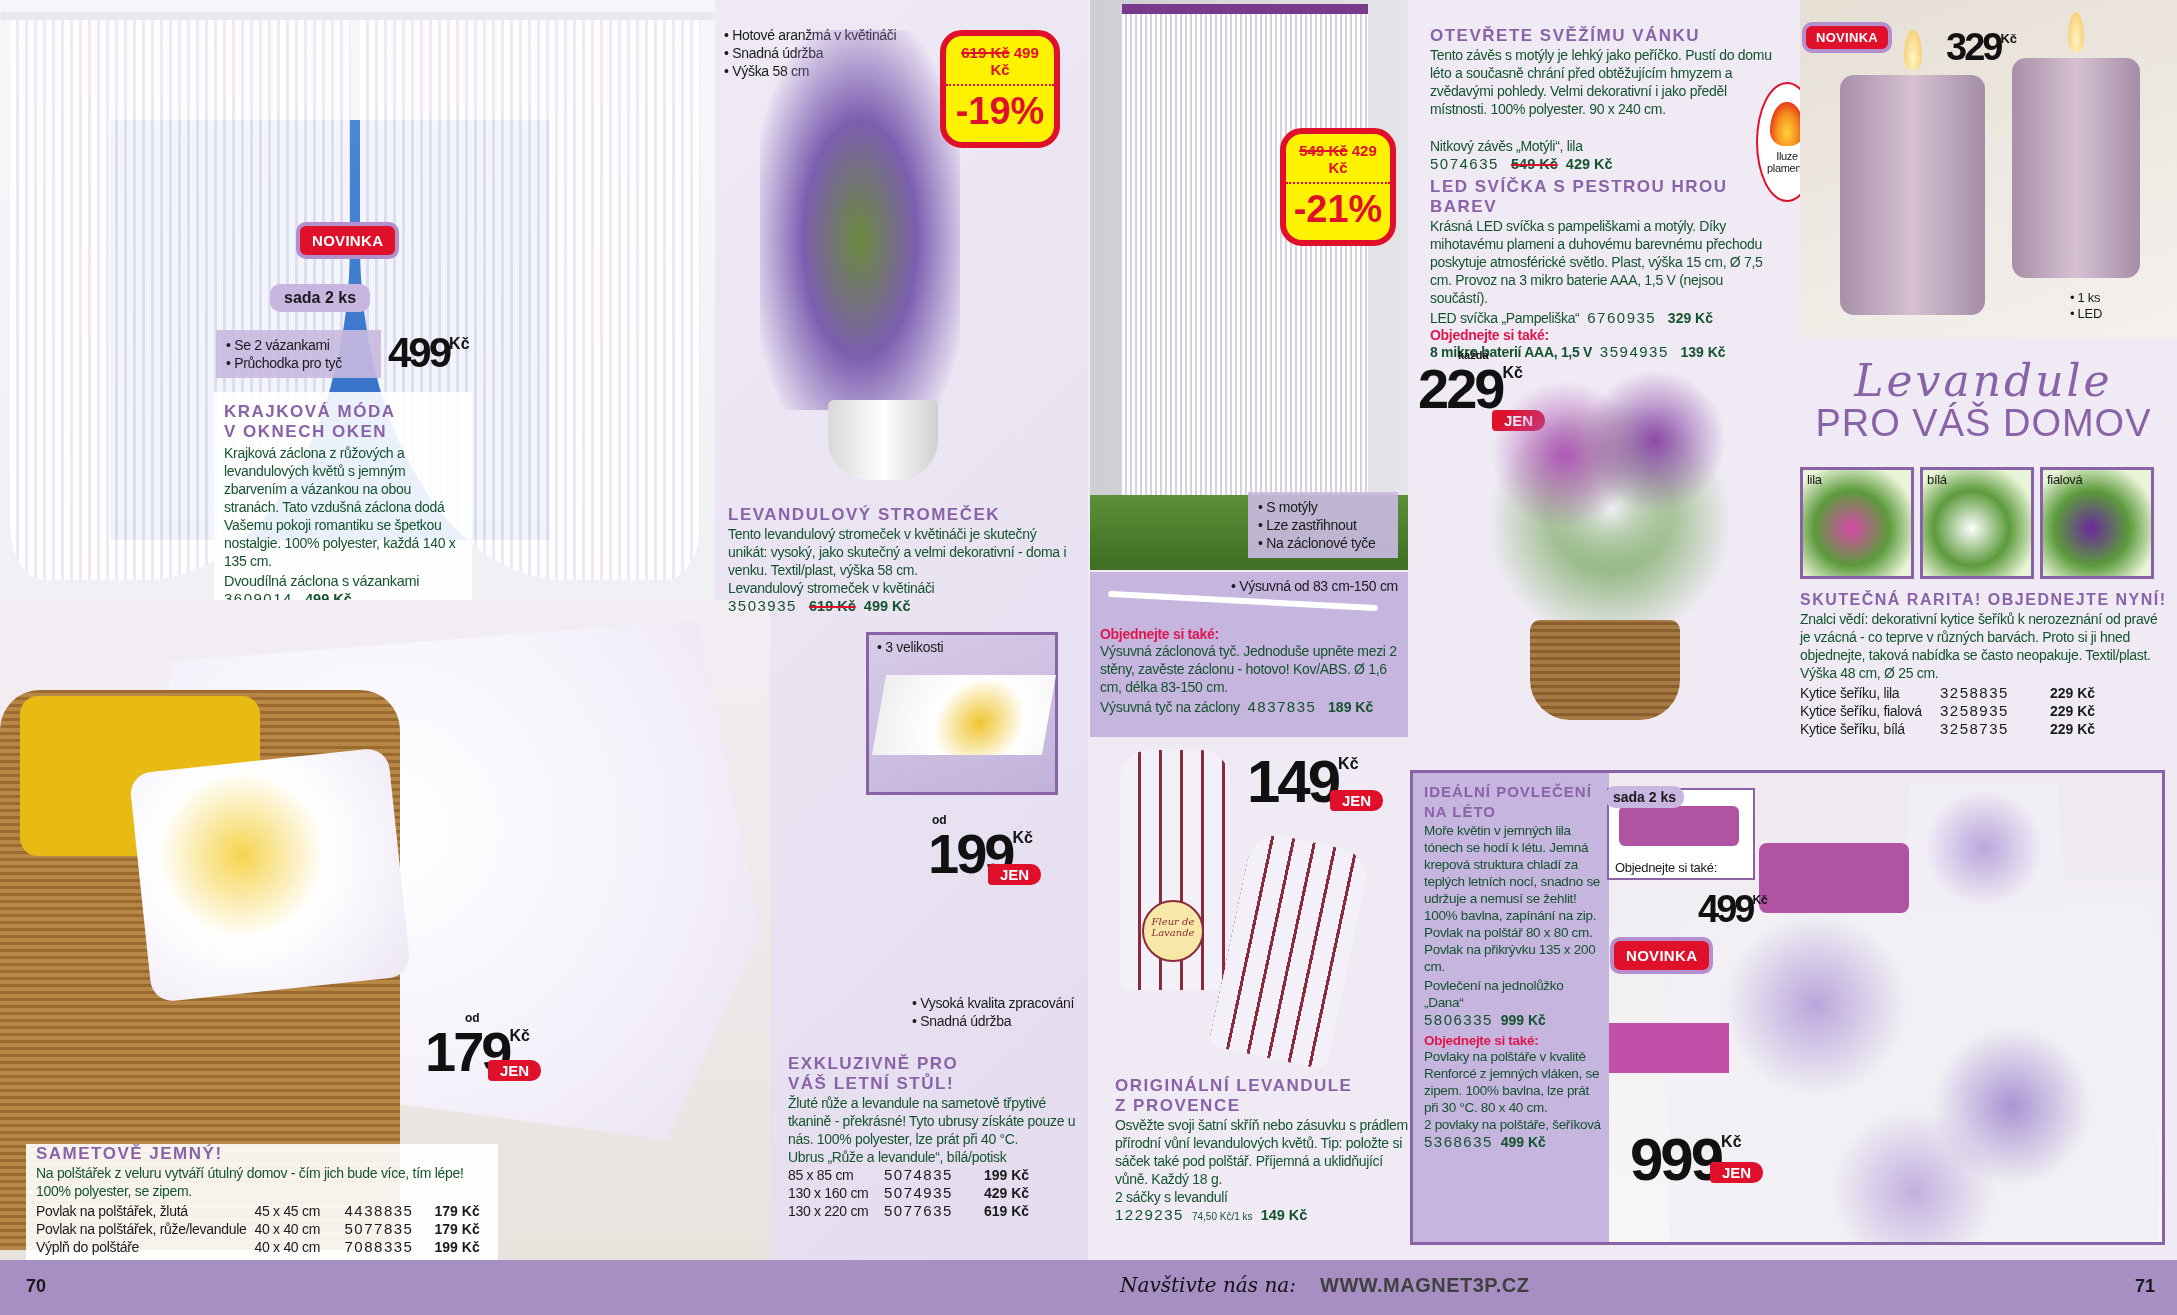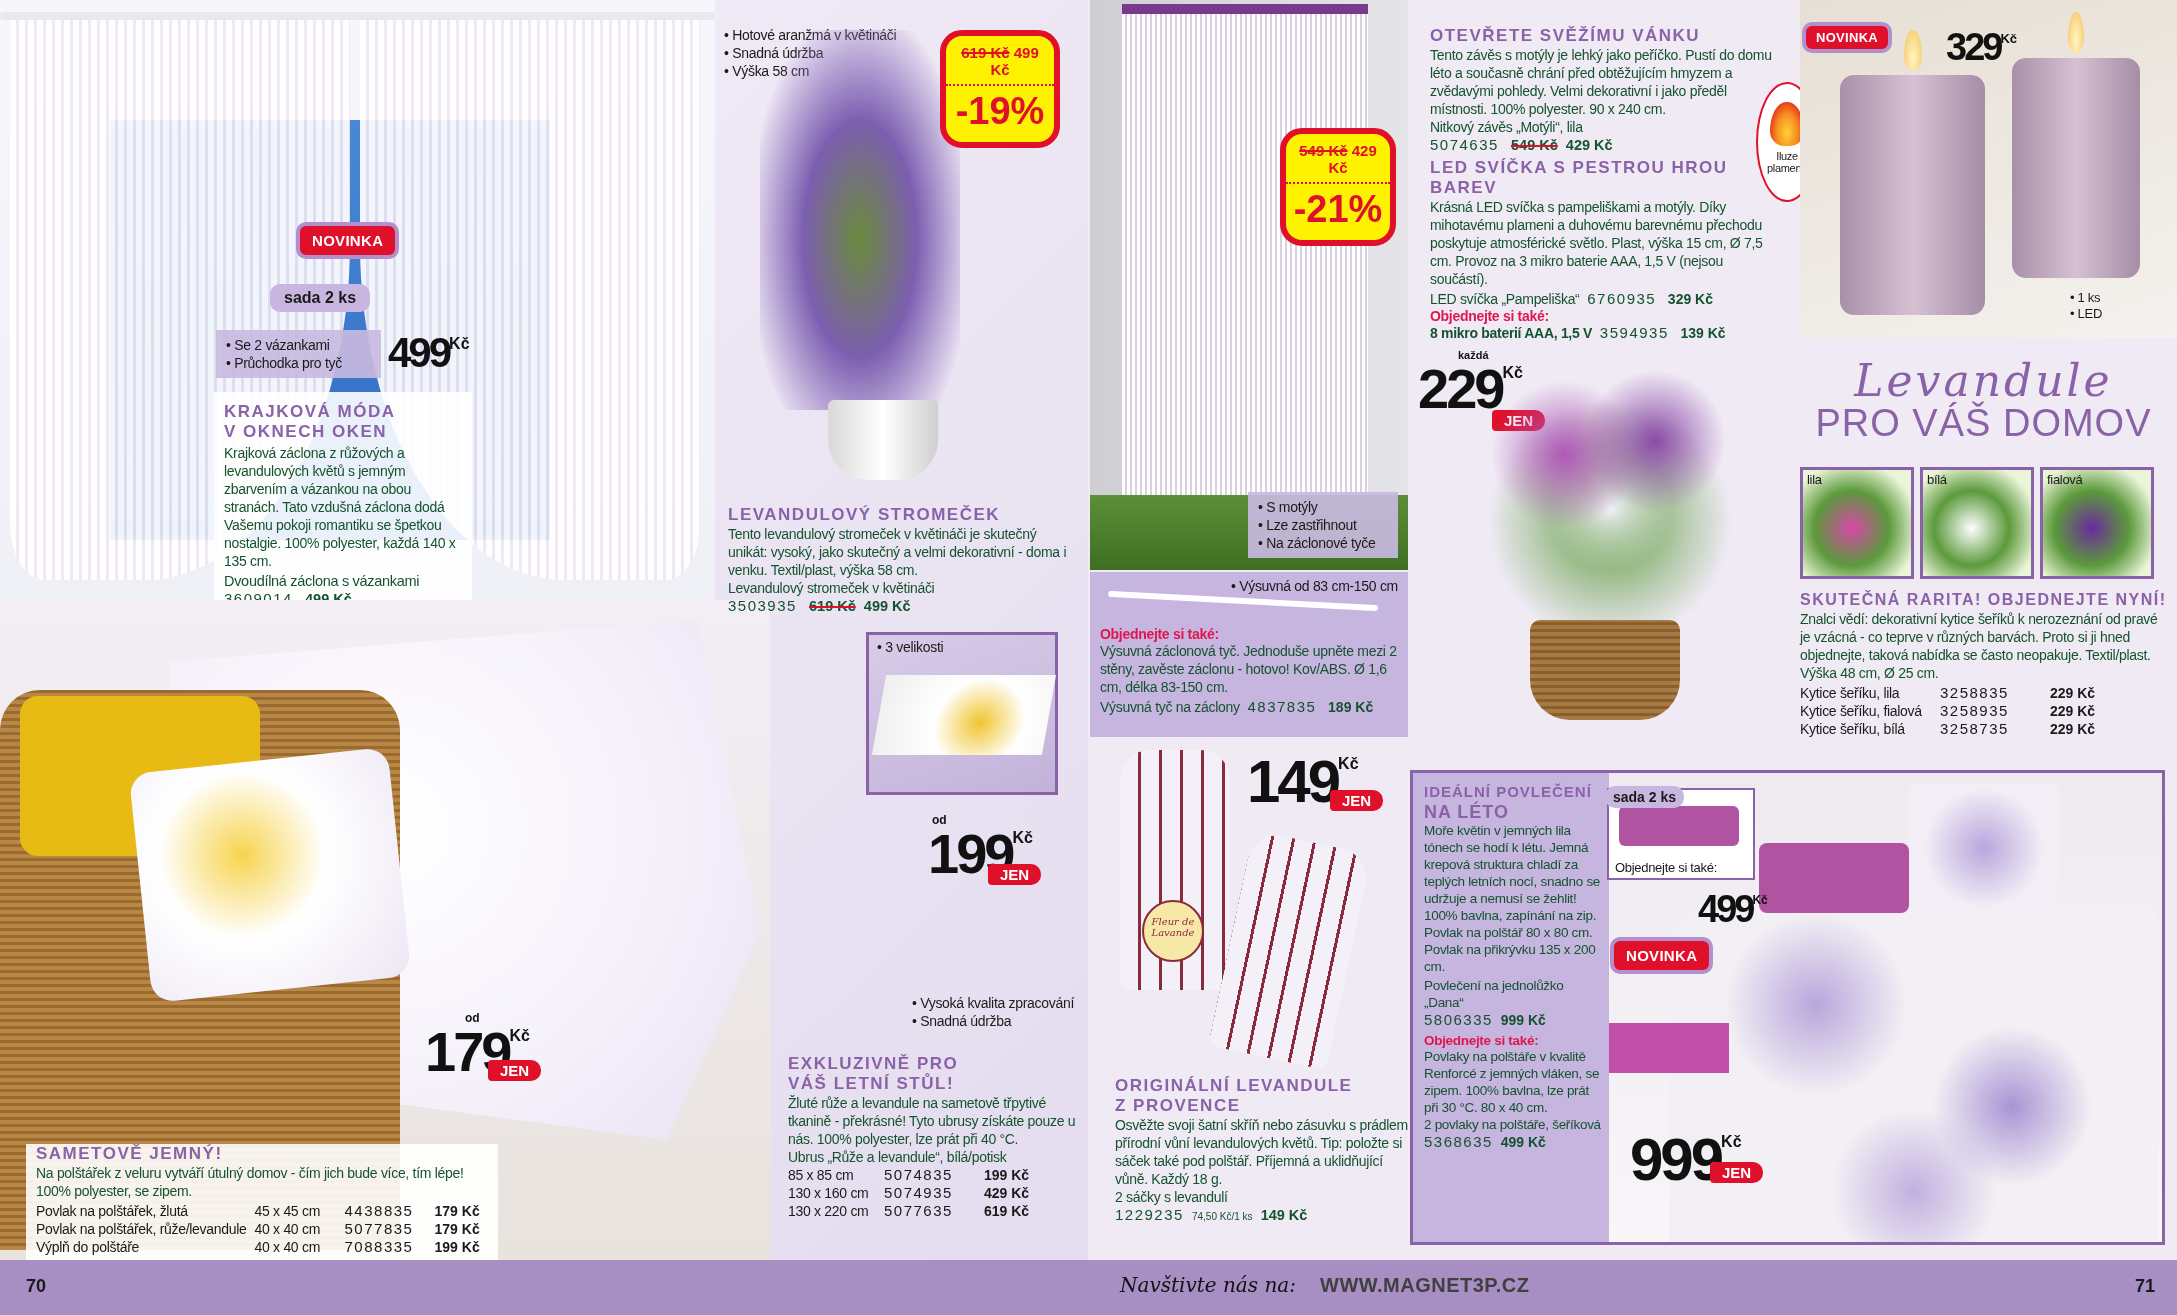--- a/index.html
+++ b/index.html
@@ -191,21 +191,21 @@
   <div class="body-text" style="font-size:14px;margin-top:2px">
     <span class="cond">Výsuvná tyč na záclony</span>&nbsp;
     <span class="code">4837835</span>&nbsp;&nbsp;
     <span class="bold">189 Kč</span>
   </div>
 </div>
 
 <div class="abs" style="left:1430px;top:26px;width:345px">
   <div class="heading">OTEVŘETE SVĚŽÍMU VÁNKU</div>
   <div class="body-text cond" style="font-size:14px">Tento závěs s motýly je lehký jako peříčko. Pustí do domu léto a současně chrání před obtěžujícím hmyzem a zvědavými pohledy. Velmi dekorativní i jako předěl místnosti. 100% polyester. 90 x 240 cm.</div>
-  <div class="body-text cond" style="font-size:14px;margin-top:0">Nitkový závěs „Motýli“, lila</div>
+  <div class="body-text cond" style="font-size:14px;margin-top:19px">Nitkový závěs „Motýli“, lila</div>
   <div class="body-text">
     <span class="code">5074635</span>&nbsp;&nbsp;
     <span class="bold price-strike">549 Kč</span>&nbsp;
     <span class="bold">429 Kč</span>
   </div>
   <div class="heading" style="margin-top:4px">LED SVÍČKA S PESTROU HROU BAREV</div>
   <div class="body-text cond" style="font-size:14px">Krásná LED svíčka s pampeliškami a motýly. Díky mihotavému plameni a duhovému barevnému přechodu poskytuje atmosférické světlo. Plast, výška 15 cm, Ø 7,5 cm. Provoz na 3 mikro baterie AAA, 1,5 V (nejsou součástí).</div>
   <div class="body-text" style="font-size:14px;margin-top:2px">
     <span class="cond">LED svíčka „Pampeliška“</span>&nbsp;
     <span class="code">6760935</span>&nbsp;&nbsp;
@@ -318,21 +318,21 @@
   <div class="abs" style="left:196px;top:0;width:553px;height:469px;background:linear-gradient(180deg,#eeeaf0,#f8f6f8)">
     <div class="abs" style="left:60px;top:130px;width:490px;height:339px;background:radial-gradient(circle at 30% 30%,#b9a6dc 0,transparent 22%),radial-gradient(circle at 70% 60%,#a994d4 0,transparent 20%),radial-gradient(circle at 50% 85%,#c2b0e0 0,transparent 22%),#f2f0f4;border-radius:60px 20px 0 0"></div>
     <div class="abs" style="left:150px;top:70px;width:150px;height:70px;background:#b053a0;border-radius:8px"></div>
     <div class="abs" style="left:300px;top:10px;width:150px;height:130px;background:radial-gradient(circle at 50% 50%,#b9a6dc 0,#f2eef6 60%);border-radius:8px"></div>
     <div class="abs" style="left:0;top:250px;width:120px;height:50px;background:#c050a8"></div>
   </div>
 </div>
 
 <div class="abs" style="left:1424px;top:782px;width:180px">
   <div class="heading" style="font-size:15px;letter-spacing:1px">IDEÁLNÍ POVLEČENÍ</div>
-  <div class="heading" style="font-size:18px;letter-spacing:1px">NA LÉTO</div>
+  <div class="heading" style="font-size:15px;letter-spacing:1px">NA LÉTO</div>
   <div class="body-text cond" style="font-size:13.5px;line-height:17px">Moře květin v jemných lila tónech se hodí k létu. Jemná krepová struktura chladí za teplých letních nocí, snadno se udržuje a nemusí se žehlit! 100% bavlna, zapínání na zip. Povlak na polštář 80 x 80 cm. Povlak na přikrývku 135 x 200 cm.</div>
   <div class="body-text cond" style="font-size:13.5px;line-height:17px;margin-top:2px">Povlečení na jednolůžko „Dana“</div>
   <div class="body-text" style="font-size:14px">
     <span class="code">5806335</span>&nbsp;
     <span class="bold">999 Kč</span>
   </div>
   <div class="pink cond" style="font-size:13.5px;margin-top:4px">Objednejte si také:</div>
   <div class="body-text cond" style="font-size:13.5px;line-height:17px">Povlaky na polštáře v kvalitě Renforcé z jemných vláken, se zipem. 100% bavlna, lze prát při 30 °C. 80 x 40 cm.</div>
   <div class="body-text cond" style="font-size:13.5px;line-height:17px">2 povlaky na polštáře, šeříková</div>
   <div class="body-text" style="font-size:14px">

